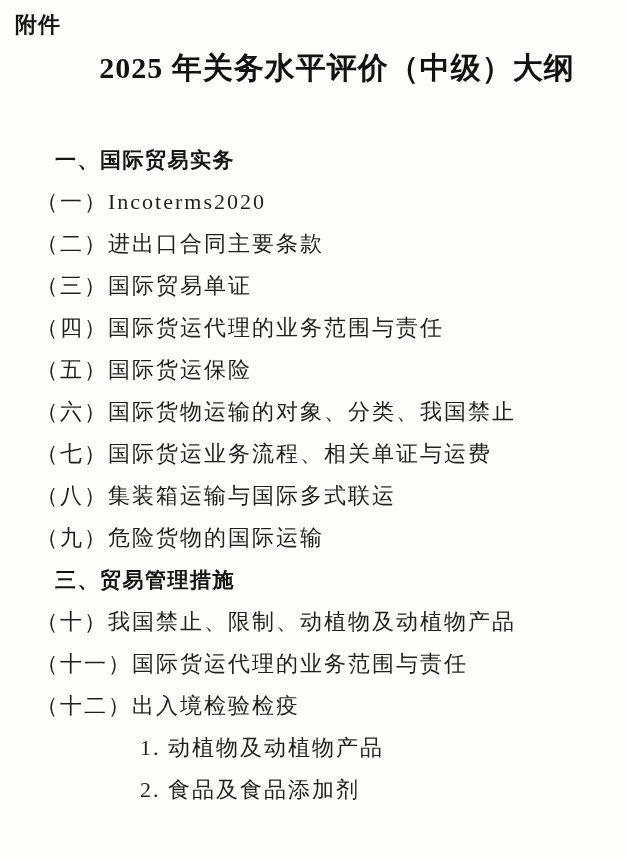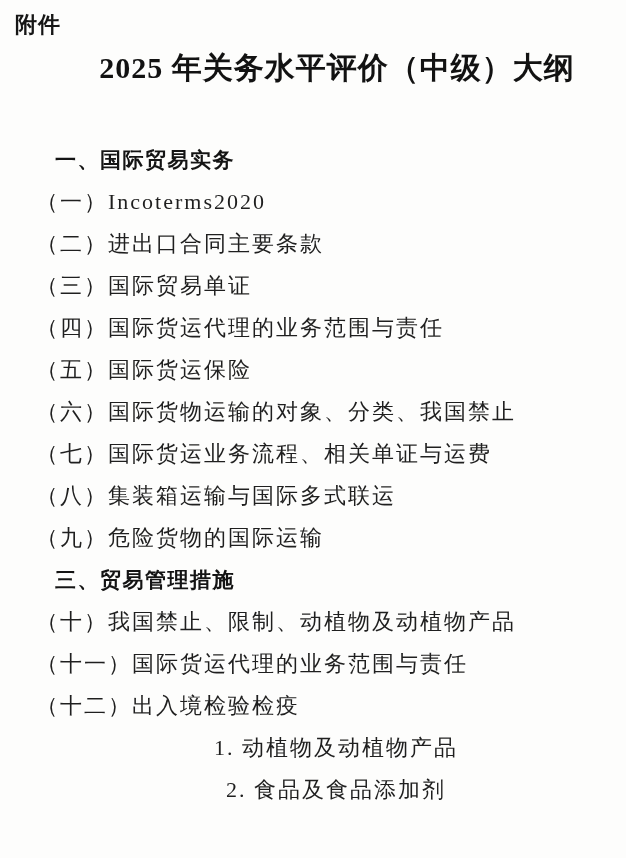--- a/index.html
+++ b/index.html
@@ -69,21 +69,20 @@
     letter-spacing: 2px;
     color: #1f1f1f;
   }
   .line.subitem {
     padding-left: 140px;
     font-family: "Liberation Serif", "DejaVu Serif", serif;
     font-weight: 400;
     font-size: 22px;
     letter-spacing: 2px;
     color: #1f1f1f;
-    text-align: center;
   }
 </style>
 </head>
 <body>
 
 <div class="page">
   <div class="attachment">附件</div>
 
   <div class="doc-title">2025 年关务水平评价（中级）大纲</div>
 

